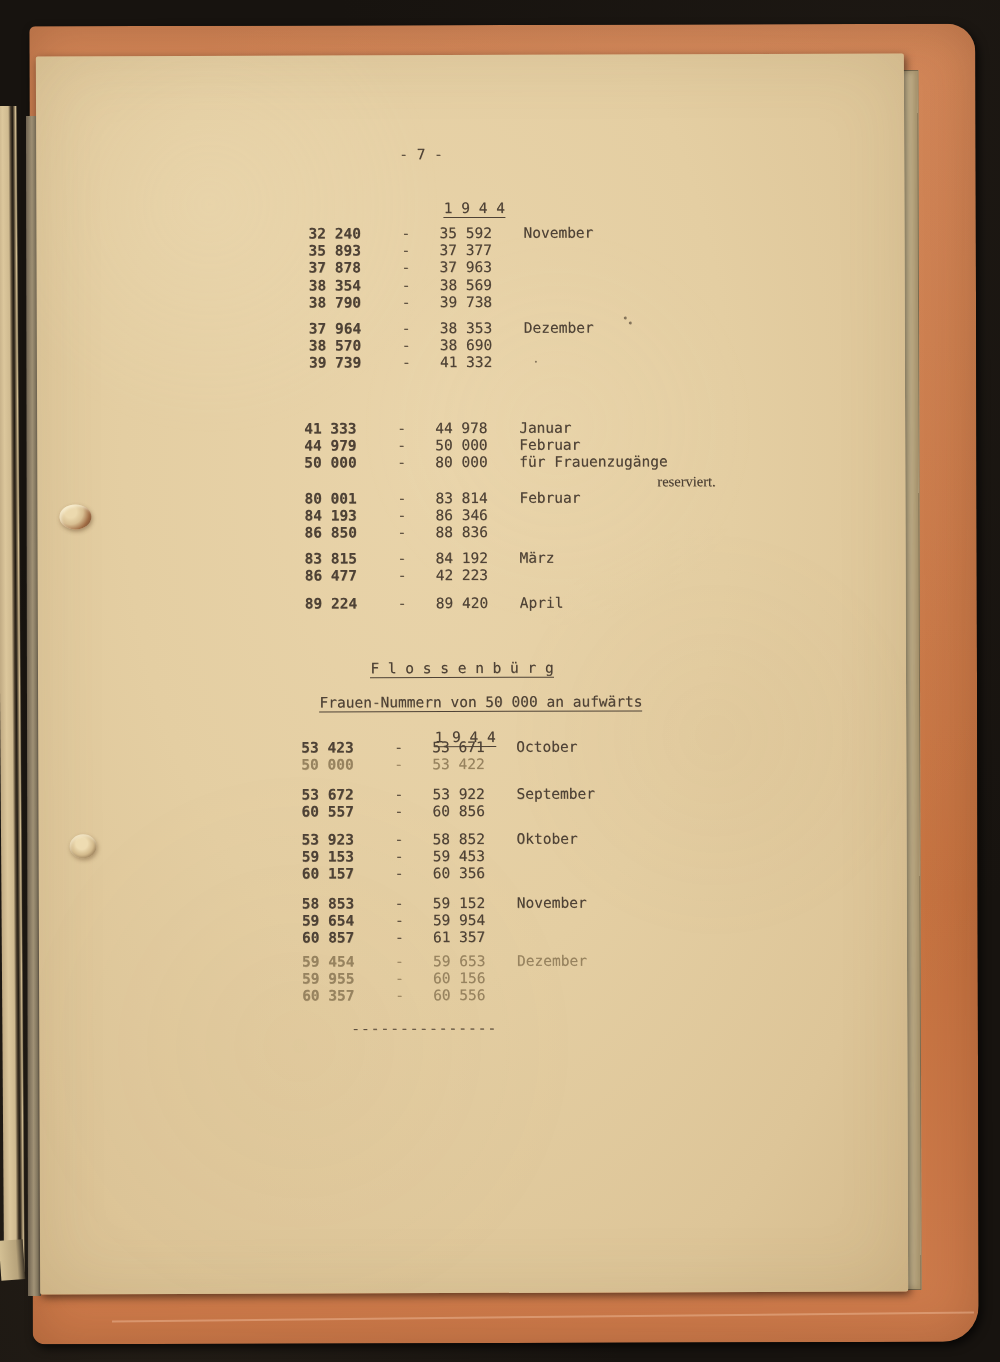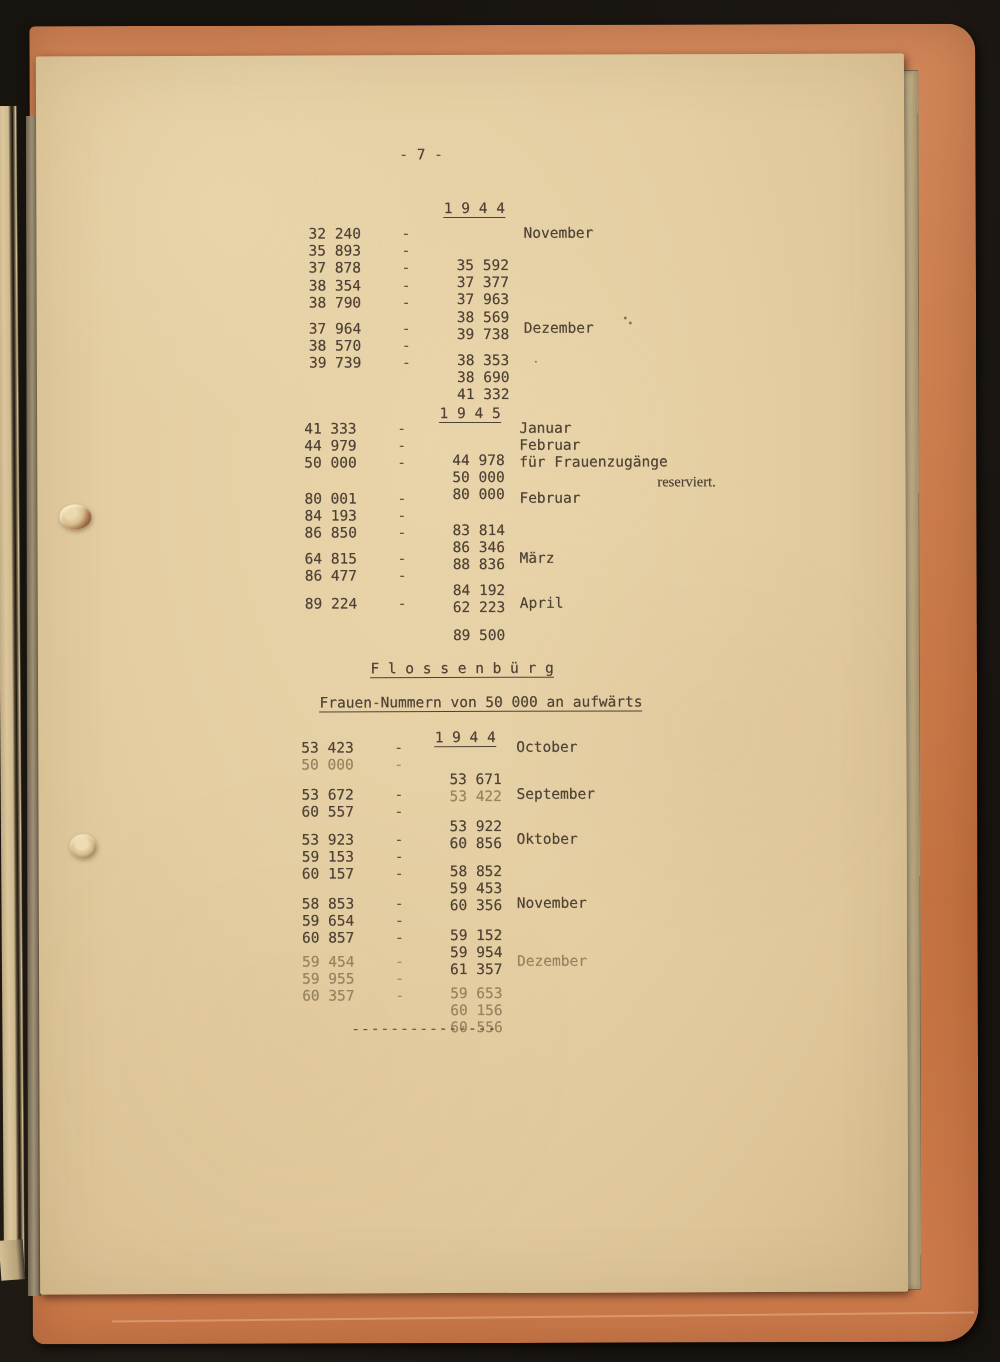--- a/index.html
+++ b/index.html
@@ -63,23 +63,23 @@
 
   
   .tw{position:absolute;font-size:14.5px;line-height:17.2px;color:#4e4236;
       text-shadow:0.3px 0.3px 0.6px rgba(60,45,30,0.4);white-space:pre;}
   .underline{border-bottom:1.6px solid currentColor;padding-bottom:1px;}
   .faded{color:#97835f;text-shadow:0.3px 0.3px 0.5px rgba(120,100,70,0.35);}
 
   .group{position:absolute;width:460px;}
   .row{position:relative;height:17.2px;}
   .row span{position:absolute;top:0;}
-  .c-from{left:0;}
+  .c-from{left:0;font-weight:bold;}
   .c-dash{left:93px;}
-  .c-to{left:148px;margin-top:32px;}
+  .c-to{left:131px;}
   .c-label{left:215px;}
 
   .separator{letter-spacing:1px;color:#5d4f3e;}
   .speck{position:absolute;width:3px;height:3px;border-radius:50%;background:#5a4b3a;opacity:.7;}
 </style>
 </head>
 <body>
 
 <div id="scene">
 
@@ -98,33 +98,30 @@
     <div class="tw" style="left:363px;top:91px;">- 7 -</div>
 
     <div class="tw" style="left:355px;top:128px;">
       <span class="underline">1 9 4 4</span>
     </div>
 
     <div class="group tw" style="left:272px;top:170px;"><div class="row"><span class="c-from">32 240</span><span class="c-dash">-</span><span class="c-to">35 592</span><span class="c-label">November</span></div><div class="row"><span class="c-from">35 893</span><span class="c-dash">-</span><span class="c-to">37 377</span><span class="c-label"></span></div><div class="row"><span class="c-from">37 878</span><span class="c-dash">-</span><span class="c-to">37 963</span><span class="c-label"></span></div><div class="row"><span class="c-from">38 354</span><span class="c-dash">-</span><span class="c-to">38 569</span><span class="c-label"></span></div><div class="row"><span class="c-from">38 790</span><span class="c-dash">-</span><span class="c-to">39 738</span><span class="c-label"></span></div></div>
 
     <div class="group tw" style="left:272px;top:265px;"><div class="row"><span class="c-from">37 964</span><span class="c-dash">-</span><span class="c-to">38 353</span><span class="c-label">Dezember</span></div><div class="row"><span class="c-from">38 570</span><span class="c-dash">-</span><span class="c-to">38 690</span><span class="c-label"></span></div><div class="row"><span class="c-from">39 739</span><span class="c-dash">-</span><span class="c-to">41 332</span><span class="c-label"></span></div></div>
 
-    <div class="tw" style="left:350px;top:333px;">
-      <span class="underline">1 9 4 5</span>
-    </div>
 
     <div class="group tw" style="left:267px;top:365px;"><div class="row"><span class="c-from">41 333</span><span class="c-dash">-</span><span class="c-to">44 978</span><span class="c-label">Januar</span></div><div class="row"><span class="c-from">44 979</span><span class="c-dash">-</span><span class="c-to">50 000</span><span class="c-label">Februar</span></div><div class="row"><span class="c-from">50 000</span><span class="c-dash">-</span><span class="c-to">80 000</span><span class="c-label">für Frauenzugänge</span></div></div>
 
     <div class="tw" style="left:620px;top:419px;font-family:Liberation Serif, serif;">reserviert.</div>
 
     <div class="group tw" style="left:267px;top:435px;"><div class="row"><span class="c-from">80 001</span><span class="c-dash">-</span><span class="c-to">83 814</span><span class="c-label">Februar</span></div><div class="row"><span class="c-from">84 193</span><span class="c-dash">-</span><span class="c-to">86 346</span><span class="c-label"></span></div><div class="row"><span class="c-from">86 850</span><span class="c-dash">-</span><span class="c-to">88 836</span><span class="c-label"></span></div></div>
 
-    <div class="group tw" style="left:267px;top:495px;"><div class="row"><span class="c-from">64 815</span><span class="c-dash">-</span><span class="c-to">84 192</span><span class="c-label">März</span></div><div class="row"><span class="c-from">86 477</span><span class="c-dash">-</span><span class="c-to">62 223</span><span class="c-label"></span></div></div>
+    <div class="group tw" style="left:267px;top:495px;"><div class="row"><span class="c-from">83 815</span><span class="c-dash">-</span><span class="c-to">84 192</span><span class="c-label">März</span></div><div class="row"><span class="c-from">86 477</span><span class="c-dash">-</span><span class="c-to">42 223</span><span class="c-label"></span></div></div>
 
-    <div class="group tw" style="left:267px;top:540px;"><div class="row"><span class="c-from">89 224</span><span class="c-dash">-</span><span class="c-to">89 500</span><span class="c-label">April</span></div></div>
+    <div class="group tw" style="left:267px;top:540px;"><div class="row"><span class="c-from">89 224</span><span class="c-dash">-</span><span class="c-to">89 420</span><span class="c-label">April</span></div></div>
 
     <div class="tw" style="left:280px;top:588px;">
       <span class="underline">F l o s s e n b ü r g</span>
     </div>
 
     <div class="tw" style="left:229px;top:622px;">
       <span class="underline">Frauen-Nummern von 50 000 an aufwärts</span>
     </div>
 
     <div class="tw" style="left:344px;top:657px;">

